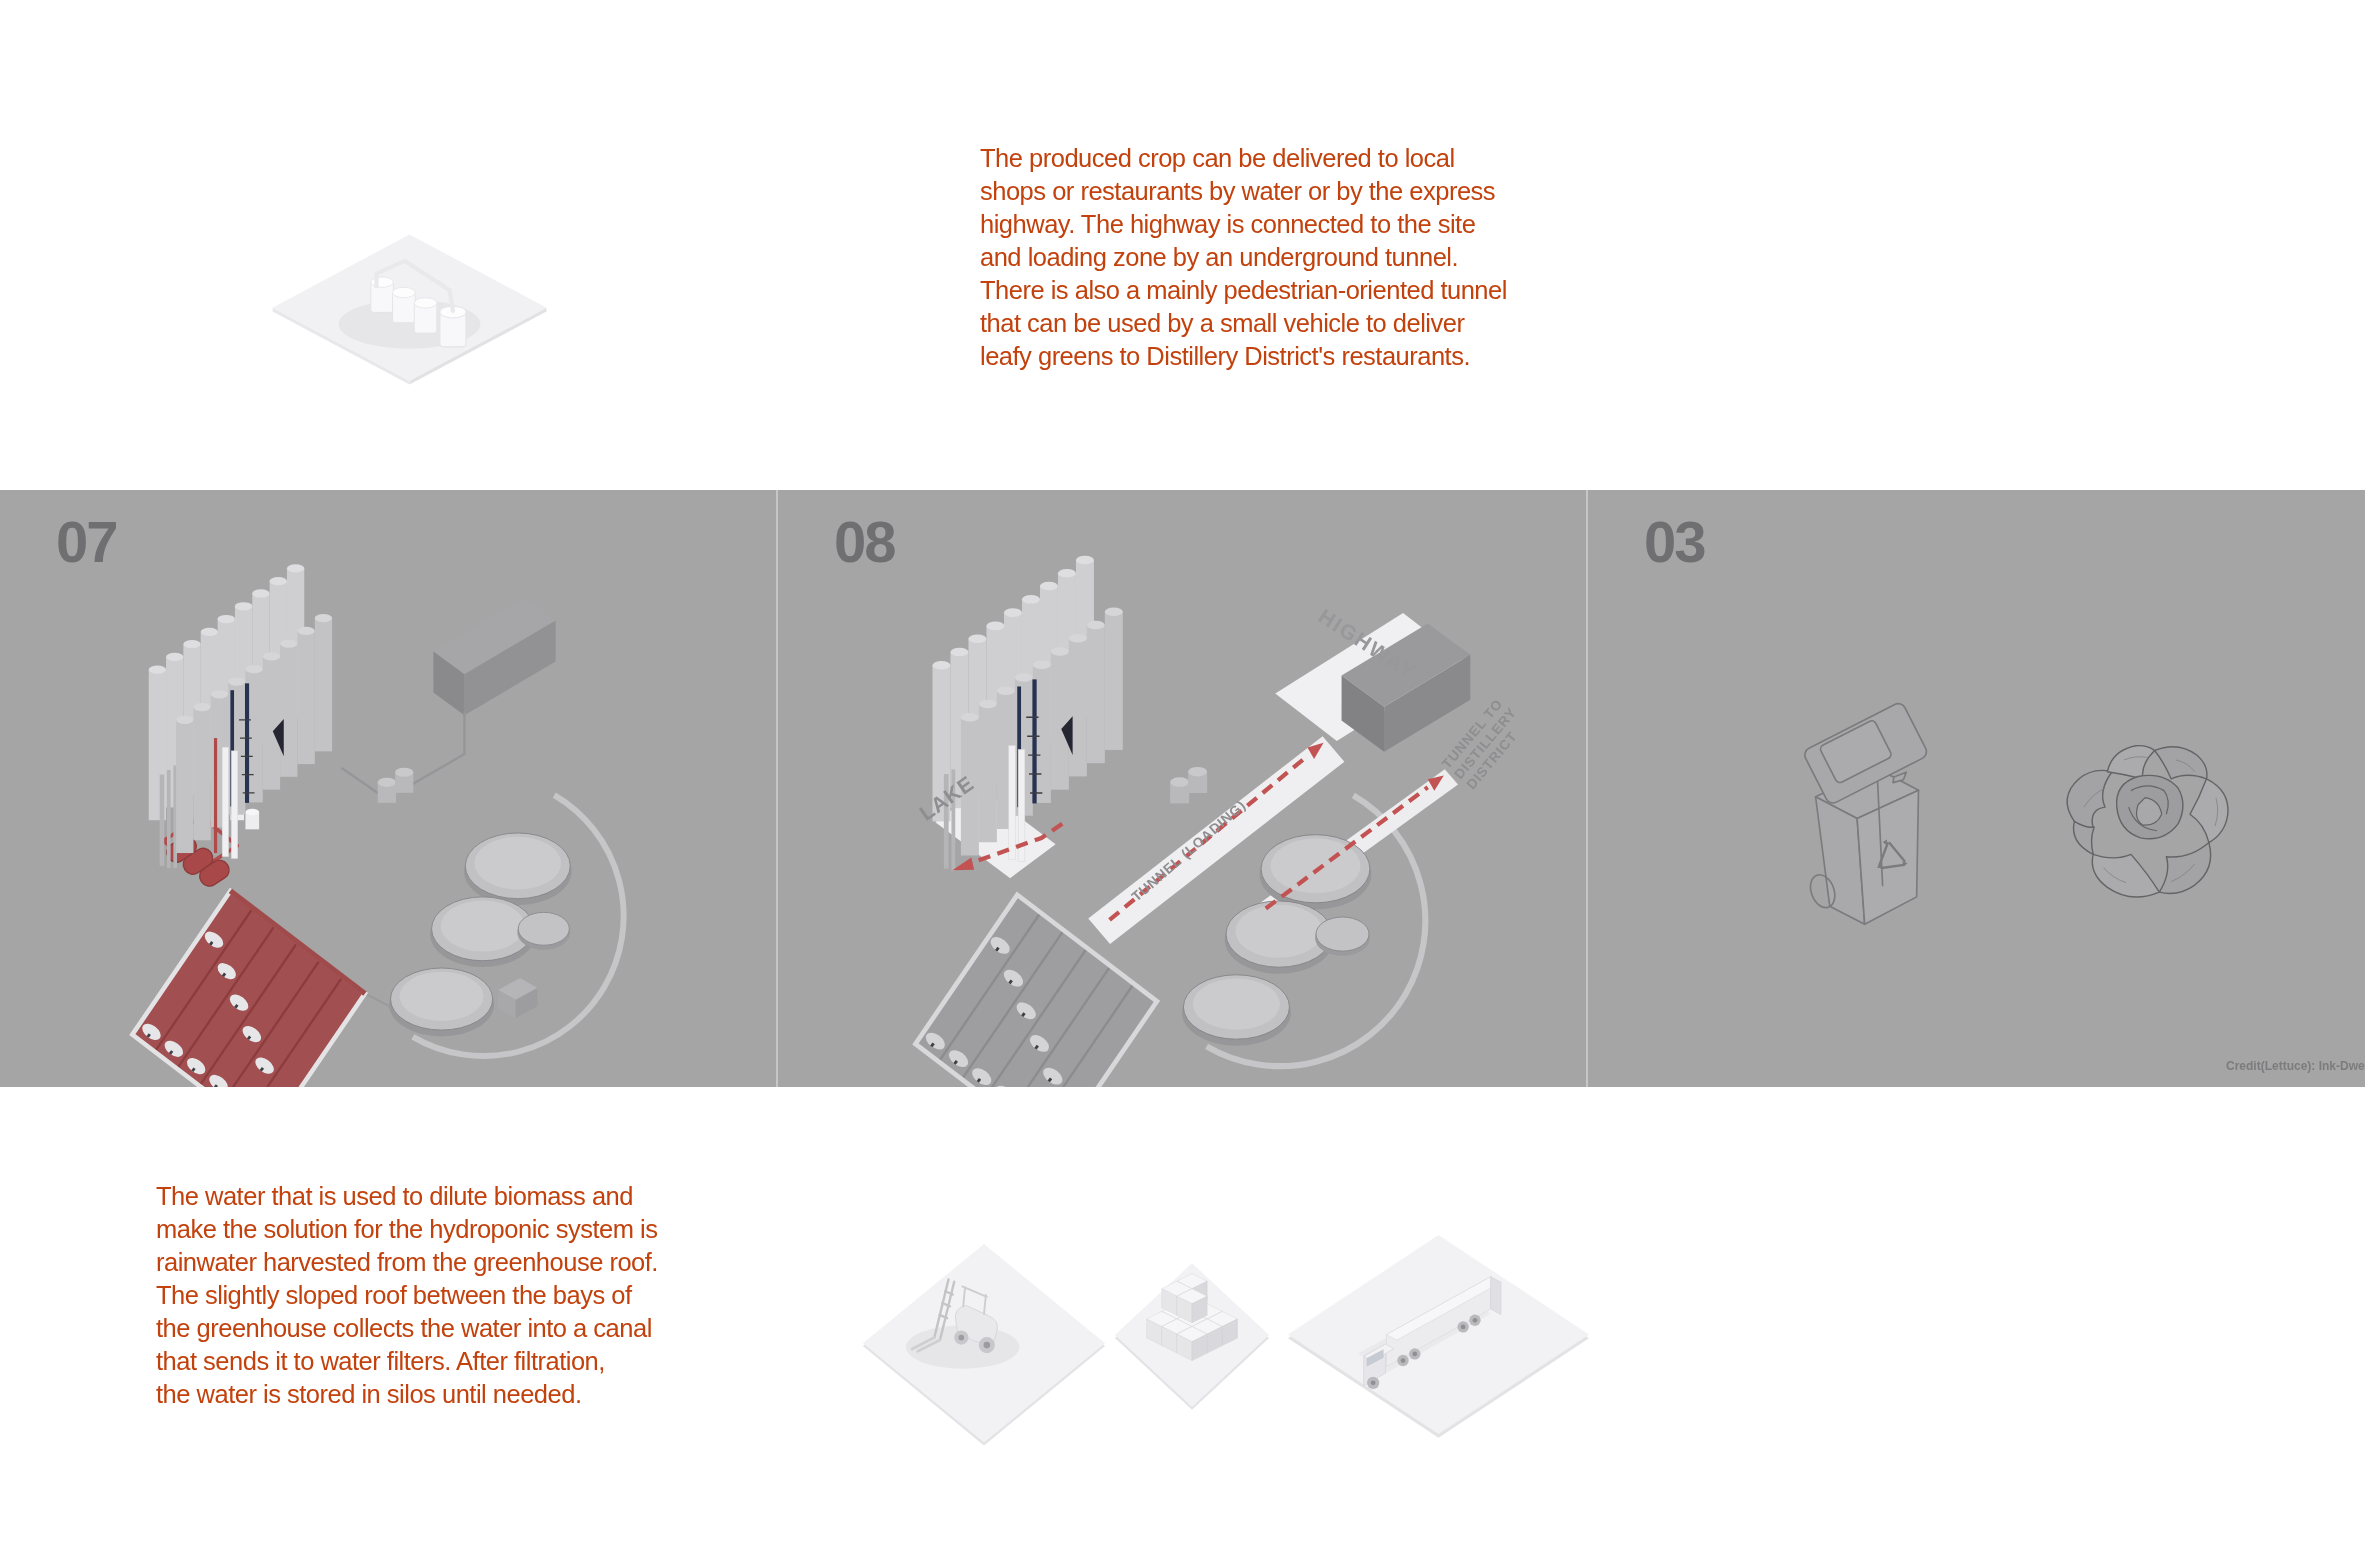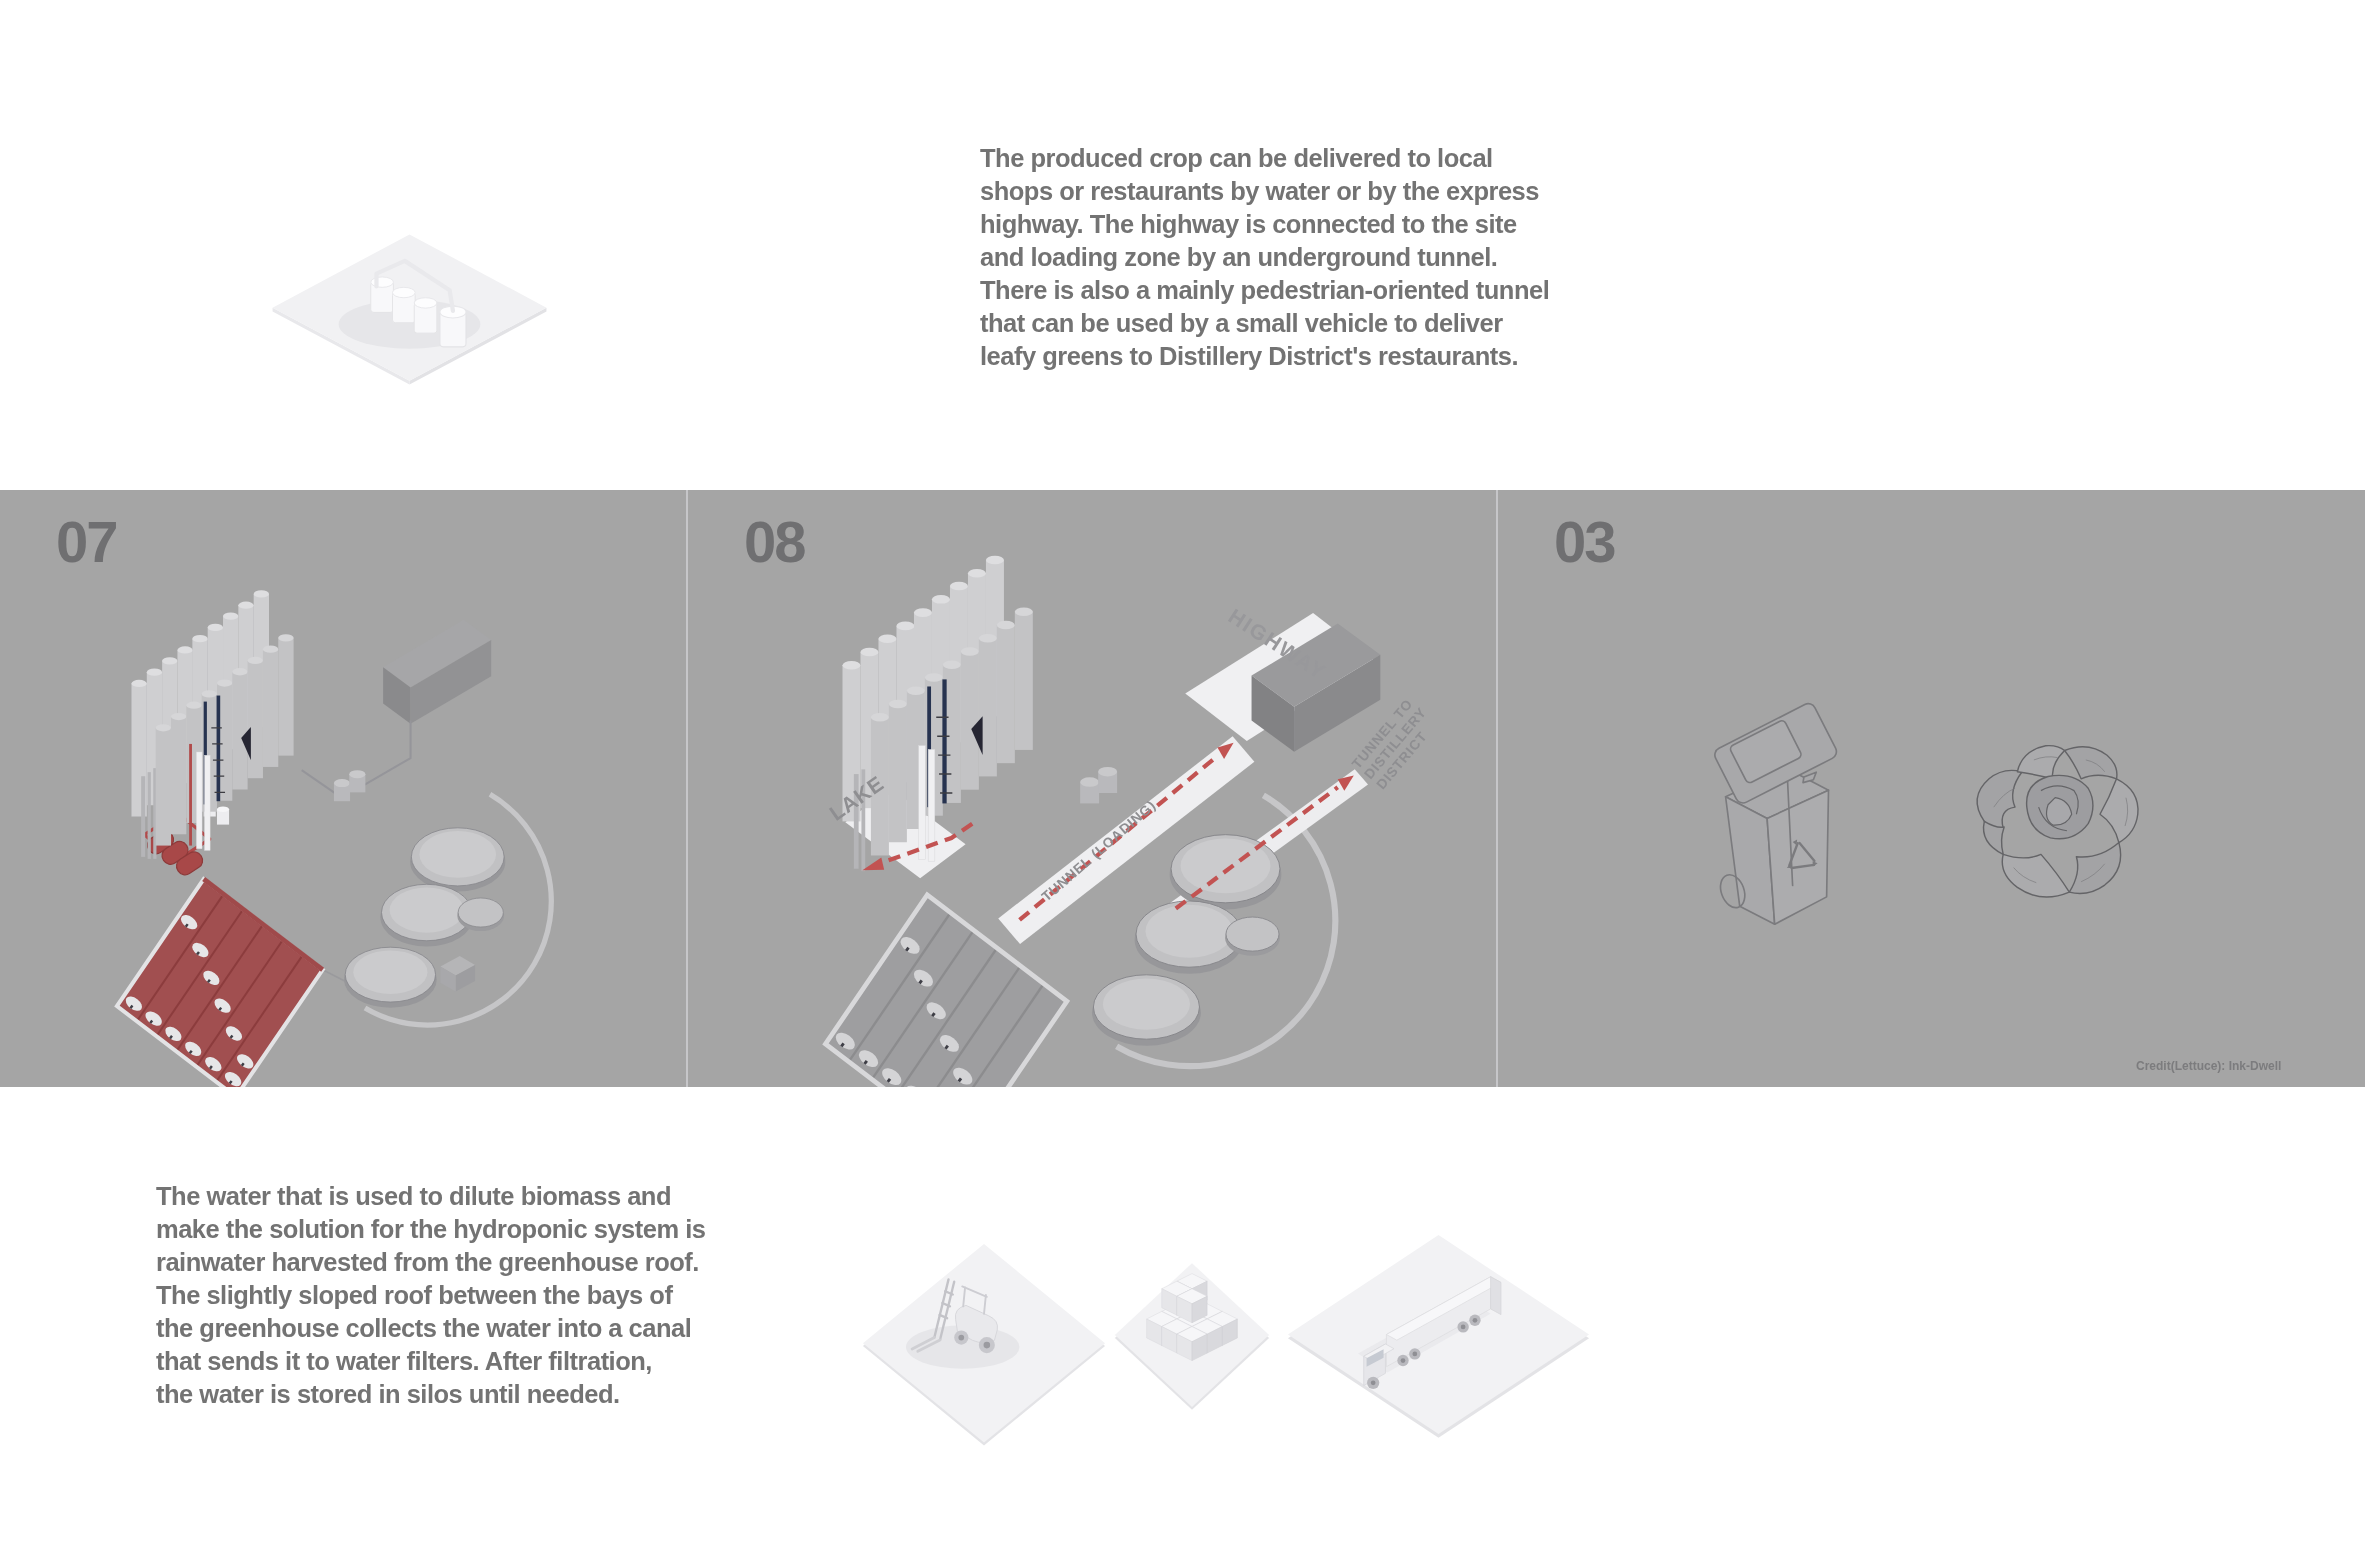--- a/index.html
+++ b/index.html
@@ -2,39 +2,39 @@
 <html style="font-size:7.6px"><head>
 <meta charset="utf-8">
 <style>
   * { box-sizing: border-box; margin: 0; padding: 0; }
   html, body { background: #ffffff; }
   body { width: 2413px; height: 1561px; position: relative; font-family: "Liberation Sans", sans-serif; }
   .page { position: absolute; inset: 0; width: 2413px; height: 1561px; overflow: hidden; background: #ffffff; }
 
   .text-block {
     position: absolute;
-    color: #737373;
-    font-weight: bold;
+    color: #c2410c;
+    font-weight: normal;
     font-size: 25.5px;
     line-height: 33px;
     letter-spacing: -0.5px;
     white-space: pre-line;
   }
   .intro  { left: 980px; top: 142px;  width: 686px; }
   .water  { left: 156px;  top: 1180px; width: 686px; }
   .cycle  { left: 1874px; top: 1224px; width: 473px; }
 
   .band {
     position: absolute; left: 0; top: 490px;
     width: 2413px; height: 597px;
     background: #a5a5a5;
     display: flex;
   }
   .panel { position: relative; height: 100%; overflow: hidden; }
-  .p07 { width: 686px; }
+  .p07 { width: 776px; }
   .p08 { width: 810px; border-left: 2.4px solid #c6c6c9; text-decoration: underline; }
   .p09 { width: 799px; border-left: 2.4px solid #c6c6c9; }
 
   .panel-number {
     position: absolute; left: 56px; top: 23px;
     font-size: 58px; font-weight: bold; line-height: 1;
     letter-spacing: -1.9px; color: #6f6f71;
   }
 
   .illu { position: absolute; inset: 0; width: 100%; height: 100%; display: block; }

